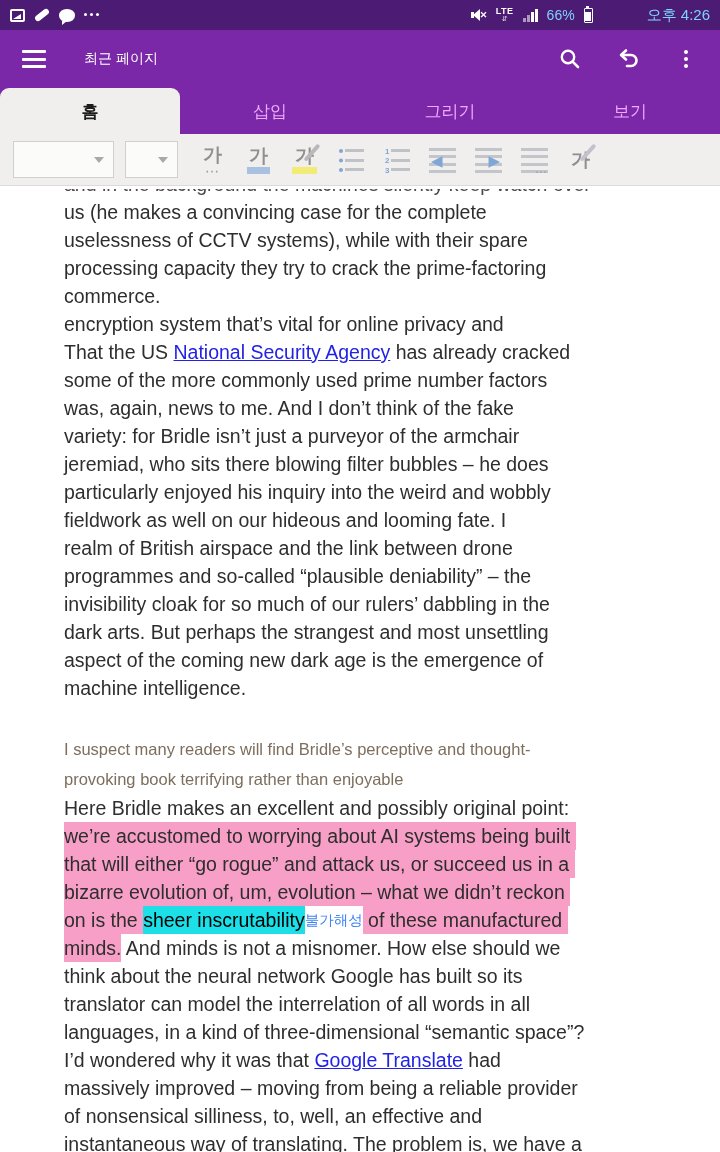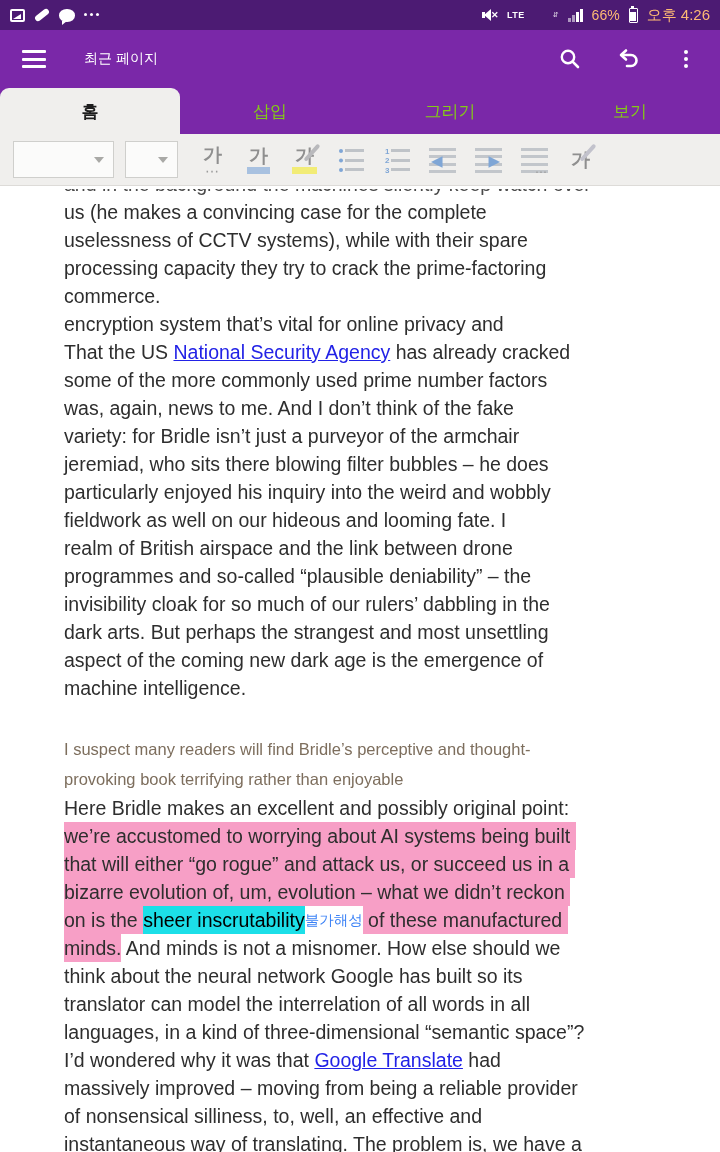--- a/index.html
+++ b/index.html
@@ -19,47 +19,47 @@
   .ic-talk::after { content:""; position:absolute; left:3px; bottom:-3px;
       border-style:solid; border-width:4px 5px 0 0; border-color:#fff transparent transparent transparent; }
   .ic-more-notif { width:16px; height:4px; }
   .ic-more-notif::before { content:""; position:absolute; top:0; left:0; width:3px; height:3px;
       border-radius:50%; background:#fff; box-shadow:6px 0 0 #fff, 12px 0 0 #fff; }
   .ic-mute { width:16px; height:14px; }
   .ic-mute::before { content:""; position:absolute; left:0; top:4px; width:3px; height:6px; background:#fff; }
   .ic-mute::after { content:""; position:absolute; left:2px; top:1px;
       border-style:solid; border-width:6px 7px 6px 0; border-color:transparent #fff transparent transparent; }
   .ic-mute .slash { position:absolute; left:9px; top:2px; font-size:9px; color:#fff; font-weight:bold; }
-  .ic-lte { display:flex; align-items:center; line-height:8px;gap:28px; }
+  .ic-lte { display:flex; flex-direction:column; align-items:center; line-height:8px; }
   .ic-lte .lte-t { font-size:9px; font-weight:bold; letter-spacing:.5px; }
   .ic-lte .lte-a { font-size:7px; opacity:.8; }
   .ic-signal { display:flex; align-items:flex-end; gap:1px; height:13px; }
   .ic-signal i { display:block; width:3px; background:#fff; }
   .ic-signal i:nth-child(1){height:4px;opacity:.55} .ic-signal i:nth-child(2){height:7px;opacity:.55}
   .ic-signal i:nth-child(3){height:10px} .ic-signal i:nth-child(4){height:13px}
   .ic-batt { width:9px; height:15px; border:1.5px solid #fff; border-radius:1px; position:relative; }
   .ic-batt::before { content:""; position:absolute; top:-3px; left:1px; width:3px; height:2px; background:#fff; }
   .ic-batt::after { content:""; position:absolute; left:.5px; right:.5px; bottom:.5px; height:9px; background:#fff; }
-  .sb-txt { font-size:14px; color:#fdba74; }
-  .sb-time { font-size:15px; }
+  .sb-txt { font-size:14px; color:#7dd3fc; }
+  .sb-time { font-size:15px;margin-left:45px; }
 
   
   .appbar { height:58px; background:#7A28A8; display:flex; align-items:center; padding:0 22px; }
   .hamburger { width:24px; display:flex; flex-direction:column; gap:4.5px; cursor:pointer; }
   .hamburger i { display:block; height:3px; background:#fff; border-radius:1px; }
   .appbar-title { color:#fff; font-size:14px; margin-left:38px; flex:1; }
   .appbar-actions { display:flex; align-items:center; gap:34px; }
   .abic { width:24px; height:24px; display:flex; align-items:center; justify-content:center; }
   .dots3 { width:4px; height:4px; border-radius:50%; background:#fff;
            box-shadow:0 -7px 0 #fff, 0 7px 0 #fff; }
 
   
   .tabs { height:46px; background:#7A28A8; display:flex; }
   .tab { flex:1; display:flex; align-items:center; justify-content:center;
-         font-size:17px; color:#84cc16; }
+         font-size:17px; color:#f0abfc; }
   .tab.active { background:#F0EFED; color:#1d1d1d; border-radius:9px 9px 0 0;
                 max-width:181px; font-weight:bold; }
 
   
   .toolbar { height:52px; background:#F0EFED; display:flex; align-items:center;
              padding:0 0 0 13px; gap:11px; border-bottom:1px solid #dddbd8; }
   .select { background:#FBFBFA; border:1px solid #CFCFCC; height:37px; display:flex;
             align-items:center; justify-content:flex-end; padding:0 9px; }
   .sel-font { width:101px; } .sel-size { width:53px; }
   .sel-val { flex:1; font-size:14px; color:#444; }

